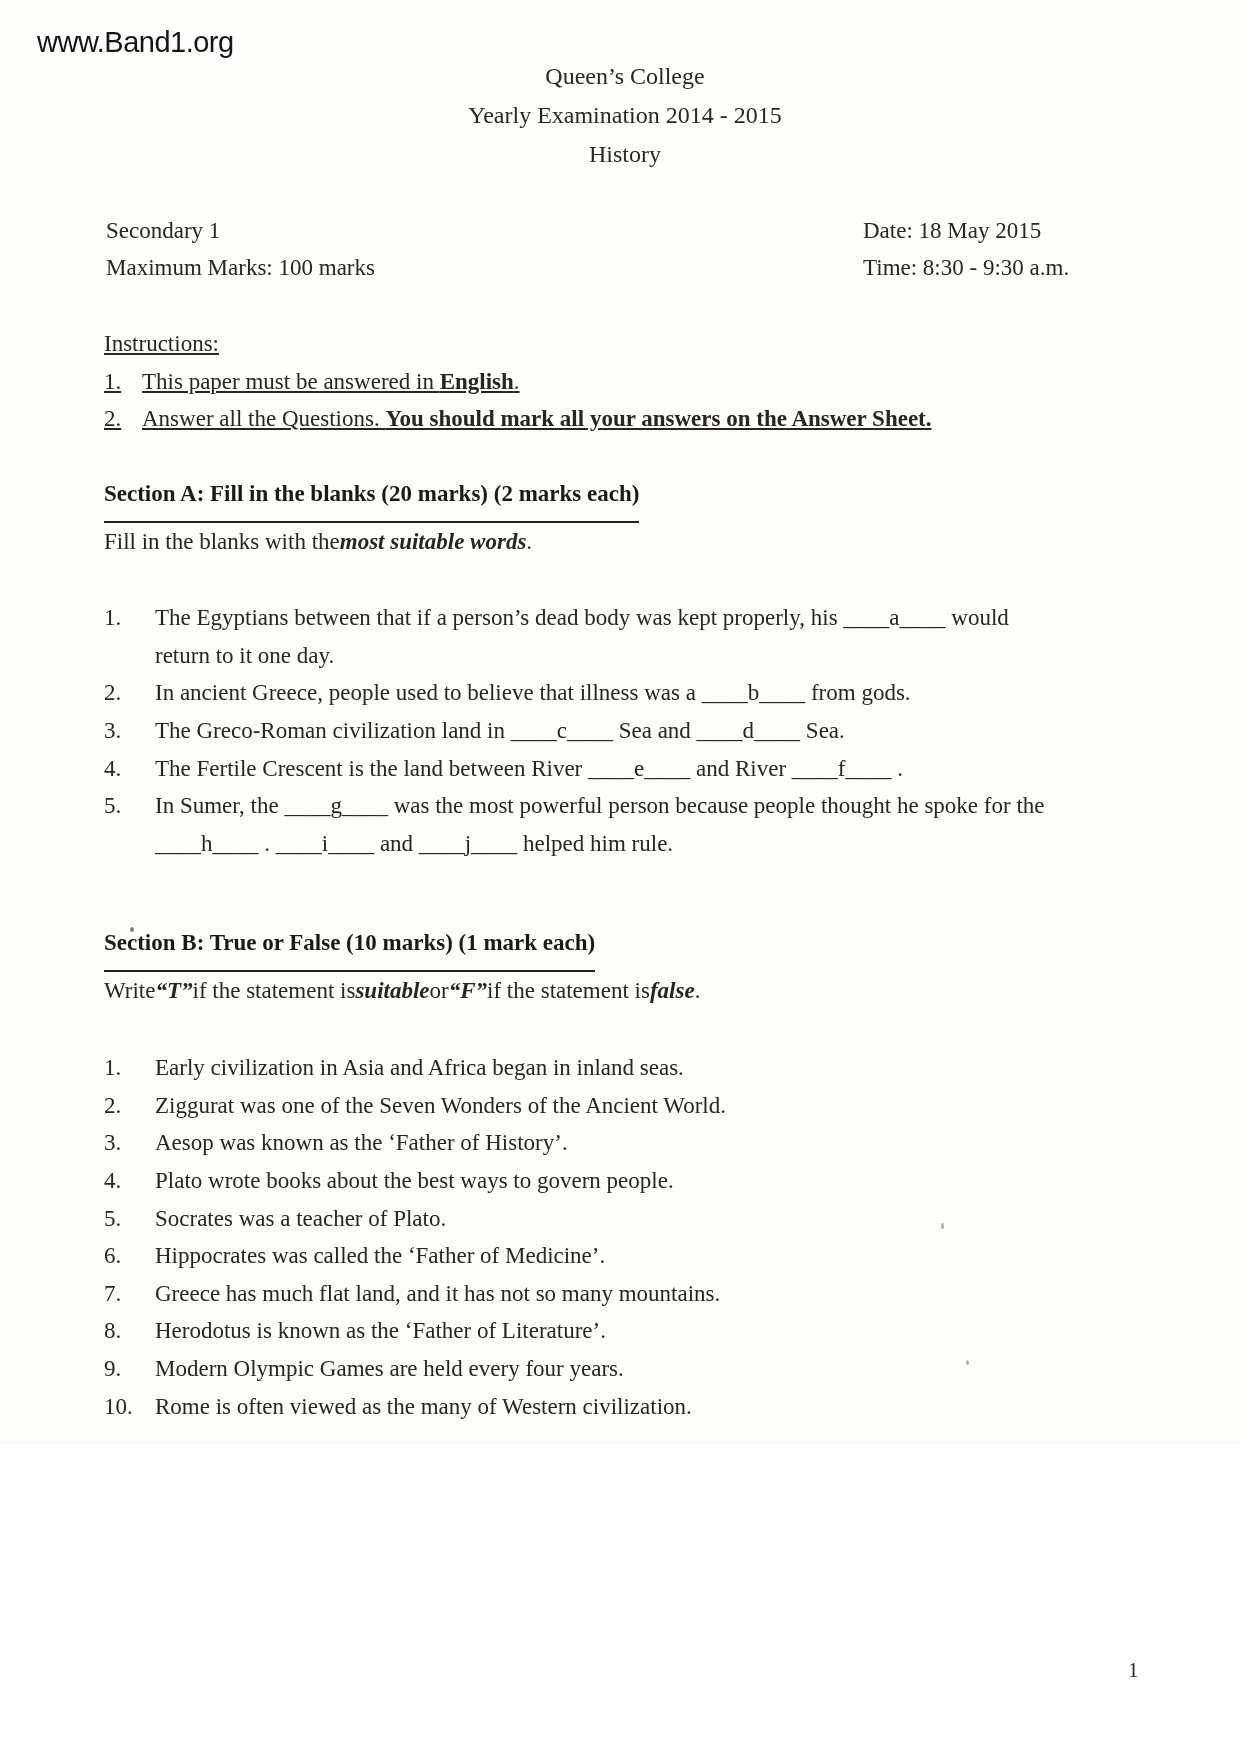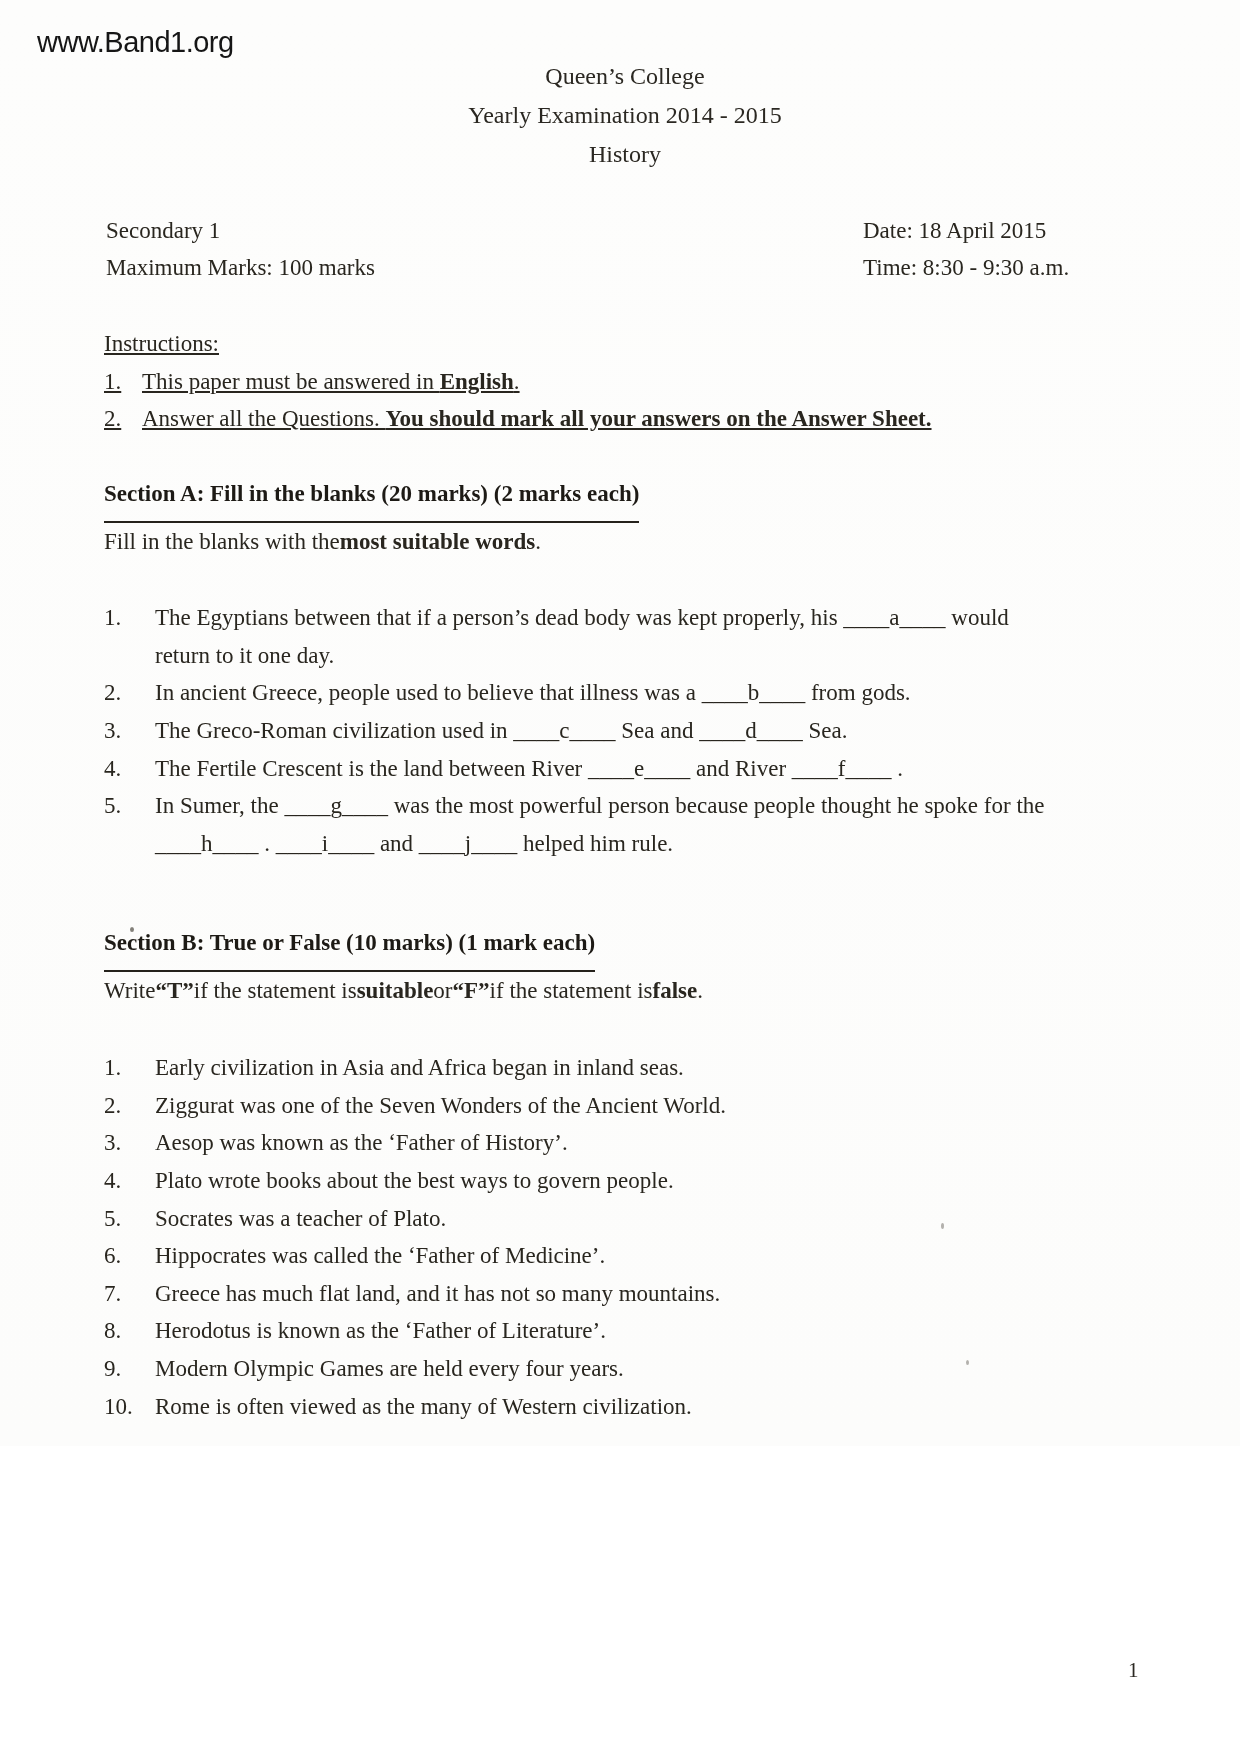--- a/index.html
+++ b/index.html
@@ -29,21 +29,21 @@
   .block{position:absolute;left:104px;font-size:23px;line-height:37.6px;}
   #instructions{top:325px;text-decoration:underline;}
   #section-a{top:475px;}
   #section-b{top:924px;}
   .line{white-space:nowrap;display:flex;align-items:baseline;}
   .num{display:inline-block;flex:0 0 auto;width:51px;}
   .n-ins{width:38px;}
   .heading{font-weight:bold;color:#1d1a15;}
   .underlined{border-bottom:2.5px solid #25221c;padding-bottom:8px;}
   .b{font-weight:bold;}
-  .i{}
+  .i{font-style:italic;}
   .sp39{height:39px;}
   .sp40{height:40px;}
   .page-number{position:absolute;left:1128px;top:1658px;font-size:21px;color:#2b2822;}
   .speck{position:absolute;background:#5a564e;border-radius:50%;}
   .speck.s1{left:130px;top:927px;width:4px;height:5px;opacity:.75;}
   .speck.s2{left:941px;top:1223px;width:3px;height:6px;opacity:.45;}
   .speck.s3{left:966px;top:1360px;width:3px;height:5px;opacity:.45;}
 </style>
 </head>
 <body>
@@ -57,21 +57,21 @@
     <div>Yearly Examination 2014 - 2015</div>
     <div>History</div>
   </div>
 
   <div class="info-left">
     <div>Secondary 1</div>
     <div>Maximum Marks: 100 marks</div>
   </div>
 
   <div class="info-right">
-    <div>Date: 18 April 2015</div>
+    <div>Date: 18 May 2015</div>
     <div>Time: 8:30 - 9:30 a.m.</div>
   </div>
 
   <div class="block" id="instructions">
     <div class="line">
       <span>Instructions:</span>
     </div>
     <div id="instructions-list">
         <div class="line">
           <span class="num n-ins">1.</span>
@@ -102,21 +102,21 @@
         <div class="line">
           <span class="num"></span>
           <span>return to it one day.</span>
         </div>
         <div class="line">
           <span class="num">2.</span>
           <span>In ancient Greece, people used to believe that illness was a ____b____ from gods.</span>
         </div>
         <div class="line">
           <span class="num">3.</span>
-          <span>The Greco-Roman civilization used in ____c____ Sea and ____d____ Sea.</span>
+          <span>The Greco-Roman civilization land in ____c____ Sea and ____d____ Sea.</span>
         </div>
         <div class="line">
           <span class="num">4.</span>
           <span>The Fertile Crescent is the land between River ____e____ and River ____f____ .</span>
         </div>
         <div class="line">
           <span class="num">5.</span>
           <span>In Sumer, the ____g____ was the most powerful person because people thought he spoke for the</span>
         </div>
         <div class="line">

